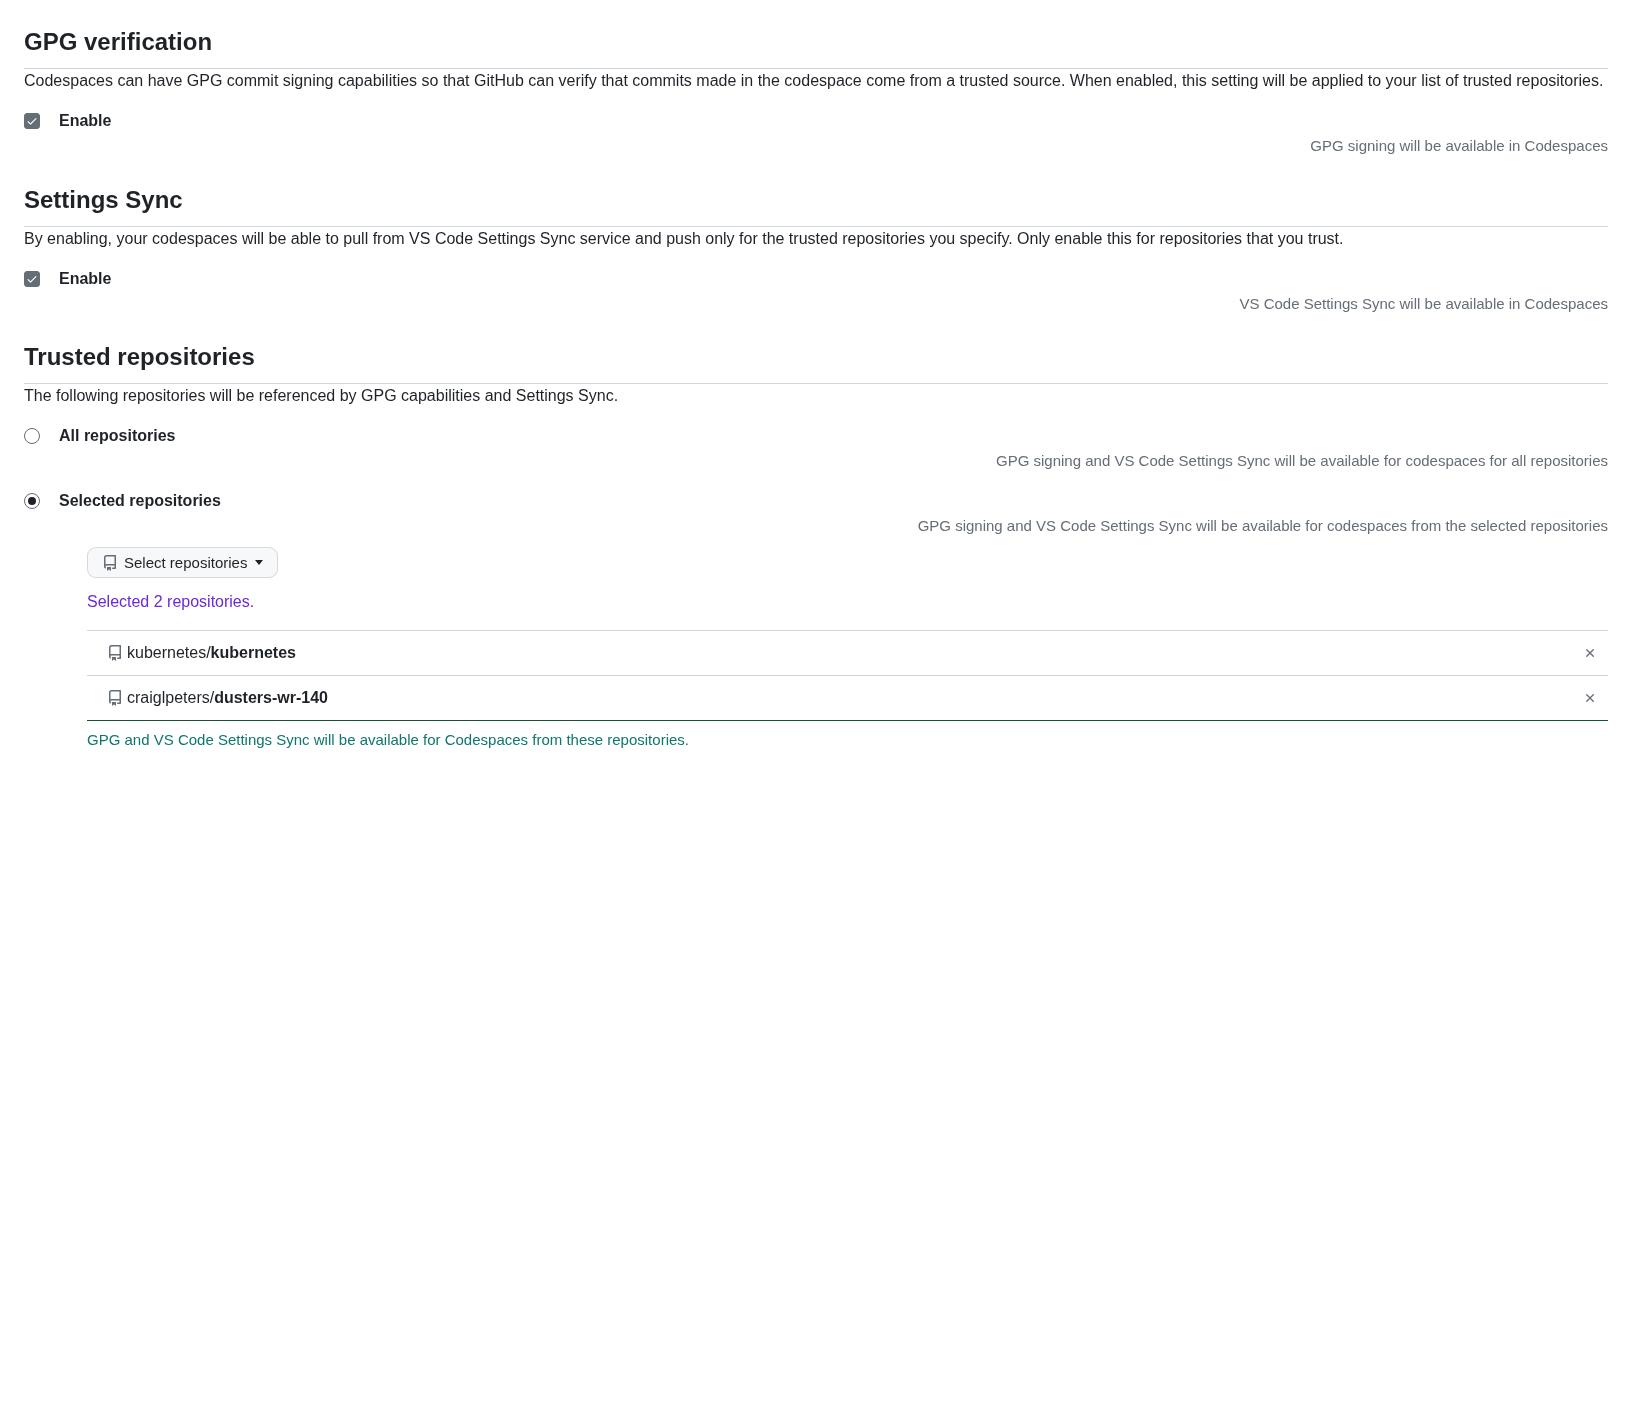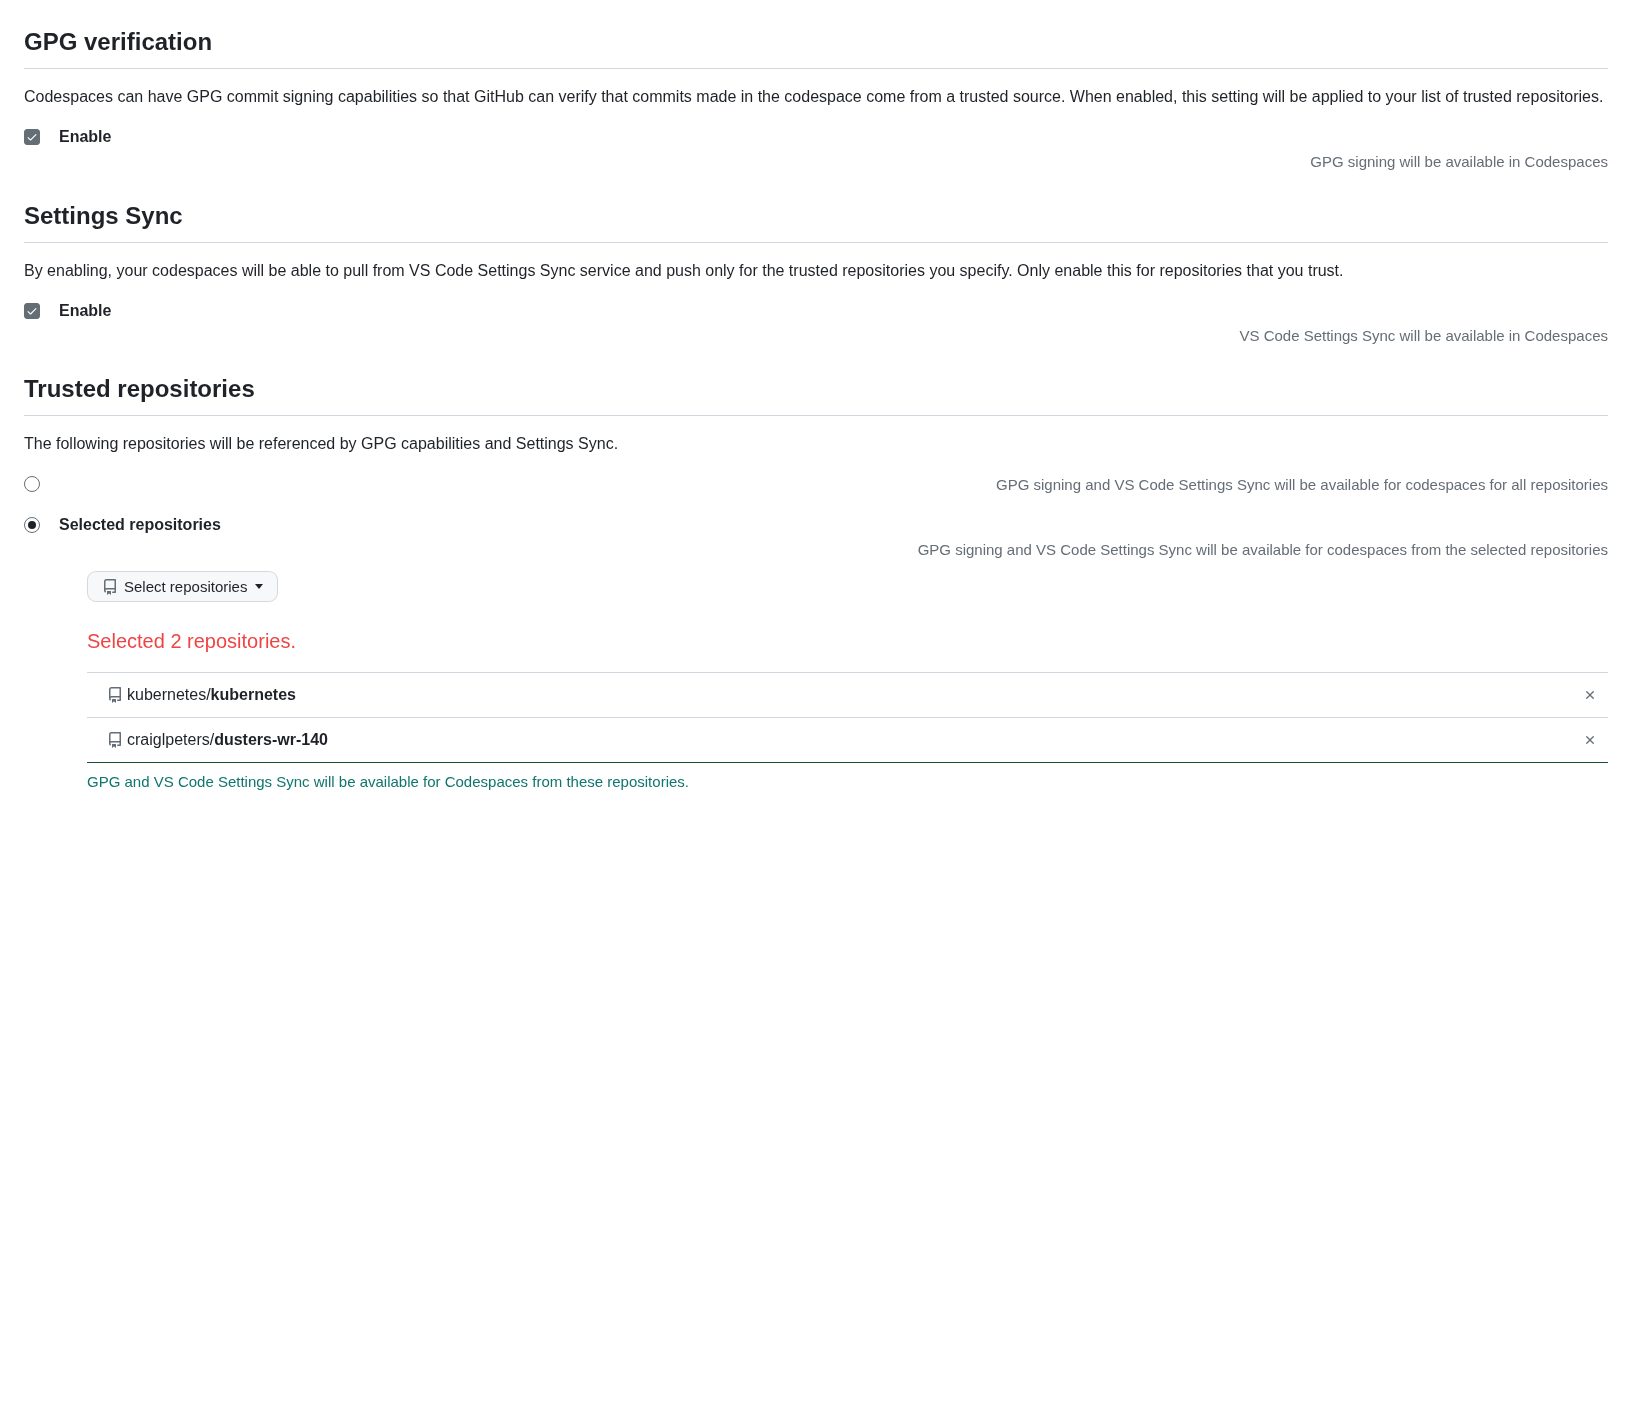--- a/index.html
+++ b/index.html
@@ -10,21 +10,20 @@
       padding: 24px;
       font-size: 16px;
       line-height: 1.5;
     }
     .section { margin-bottom: 24px; }
     .section-heading {
       font-size: 24px;
       font-weight: 600;
       padding-bottom: 8px;
       border-bottom: 1px solid #d0d7de;
-      margin-bottom: 16px;
     }
     .section-desc {
       font-size: 16px;
       color: #1f2328;
       margin-bottom: 16px;
     }
     .option {
       display: flex;
       align-items: flex-start;
       gap: 19px;
@@ -78,21 +77,21 @@
       color: #1f2328;
     }
     .select-btn svg.repo-icon { width: 16px; height: 16px; fill: #656d76; }
     .select-btn .caret { 
       width: 0; height: 0; 
       border-left: 4px solid transparent;
       border-right: 4px solid transparent;
       border-top: 5px solid #1f2328;
       margin-left: 2px;
     }
-    .selected-count { color: #ef4444; font-size: 20px; margin-top: 24px; }
+    .selected-count { color: #6d28d9; font-size: 16px; margin-top: 12px; }
     .repo-list { margin-top: 16px; }
     .repo-item {
       display: flex;
       align-items: center;
       padding: 10px 6px 10px 20px;
       border-top: 1px solid #d0d7de;
     }
     .repo-item:last-child { border-bottom: 1px solid #14532d; }
     .repo-item svg.repo-icon { width: 16px; height: 16px; fill: #656d76; flex-shrink: 0; margin-right: 4px; }
     .repo-path { flex: 1; font-size: 16px; }
@@ -143,20 +142,21 @@
   </div>
 </div>
 
 <div class="section">
   <h2 class="section-heading">Trusted repositories</h2>
   <p class="section-desc">The following repositories will be referenced by GPG capabilities and Settings Sync.</p>
 
   <div class="option">
     <div class="radio"></div>
     <div class="option-body">
+      <div class="option-label">All repositories</div>
       <div class="option-sub">GPG signing and VS Code Settings Sync will be available for codespaces for all repositories</div>
     </div>
   </div>
 
   <div class="option" style="margin-bottom:0;">
     <div class="radio selected"></div>
     <div class="option-body">
       <div class="option-label">Selected repositories</div>
       <div class="option-sub">GPG signing and VS Code Settings Sync will be available for codespaces from the selected repositories</div>
 

